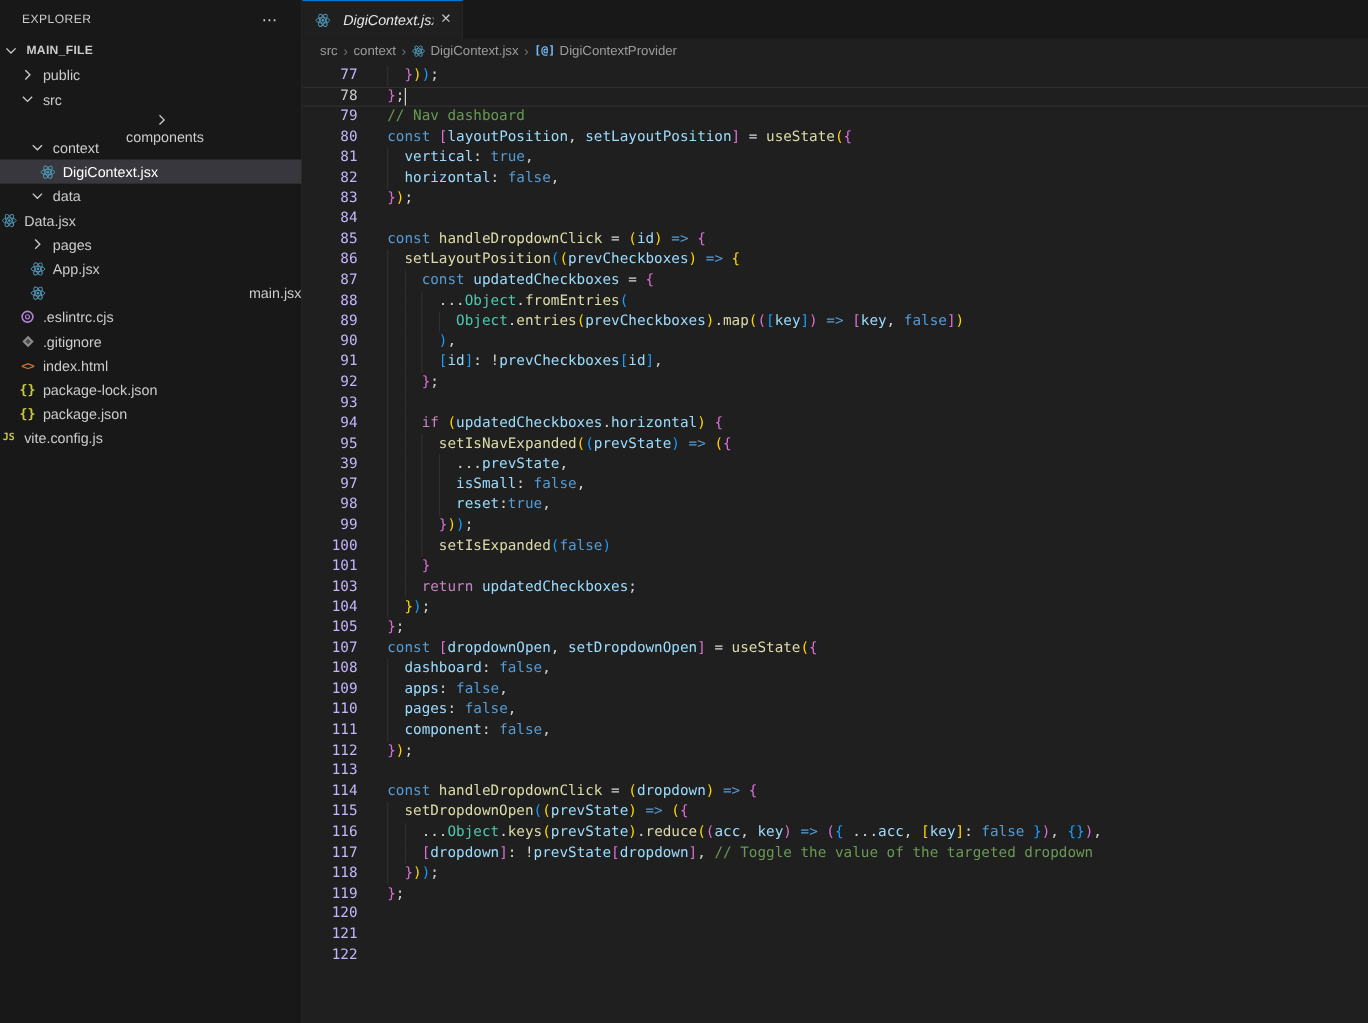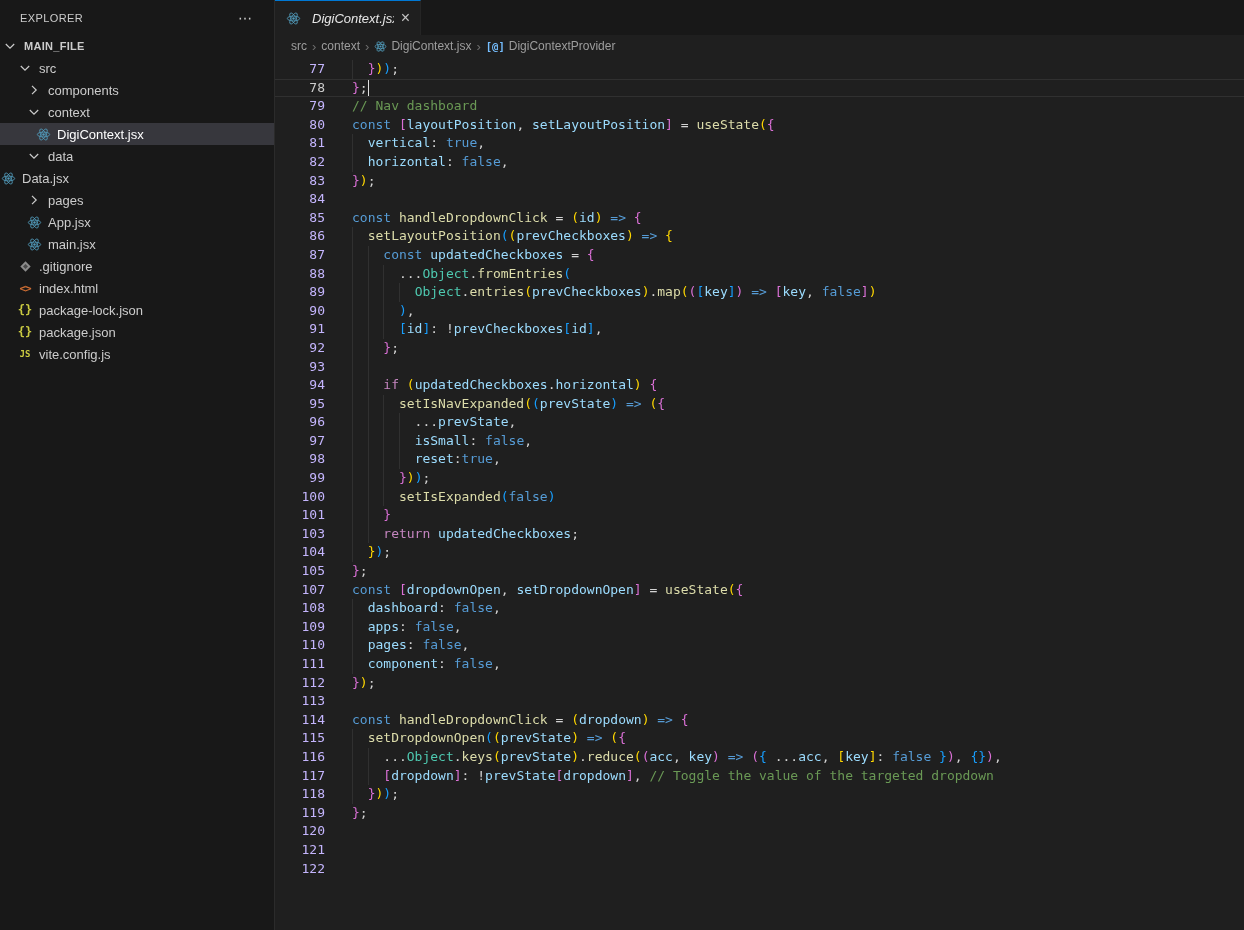--- a/index.html
+++ b/index.html
@@ -69,26 +69,34 @@
           <span class="exp-icon">
             <svg width="16" height="16" viewBox="0 0 16 16">
               <path d="M3.8 6l4.2 4.2L12.2 6" fill="none" stroke="#cccccc" stroke-width="1.2"></path>
             </svg>
           </span>
           <span class="exp-label">MAIN_FILE</span>
         </div>
         <div class="exp-row" style="padding-left: 17px;">
           <span class="exp-icon">
             <svg width="16" height="16" viewBox="0 0 16 16">
+              <path d="M6 3.8l4.2 4.2L6 12.2" fill="none" stroke="#cccccc" stroke-width="1.2"></path>
+            </svg>
+          </span>
+          <span class="exp-label">public</span>
+        </div>
+        <div class="exp-row" style="padding-left: 17px;">
+          <span class="exp-icon">
+            <svg width="16" height="16" viewBox="0 0 16 16">
               <path d="M3.8 6l4.2 4.2L12.2 6" fill="none" stroke="#cccccc" stroke-width="1.2"></path>
             </svg>
           </span>
           <span class="exp-label">src</span>
         </div>
-        <div class="exp-row" style="padding-left: 26px;">
+        <div class="exp-row" style="padding-left: 26px; flex-direction: column;">
           <span class="exp-icon">
             <svg width="16" height="16" viewBox="0 0 16 16">
               <path d="M6 3.8l4.2 4.2L6 12.2" fill="none" stroke="#cccccc" stroke-width="1.2"></path>
             </svg>
           </span>
           <span class="exp-label">components</span>
         </div>
         <div class="exp-row" style="padding-left: 26px;">
           <span class="exp-icon">
             <svg width="16" height="16" viewBox="0 0 16 16">
@@ -145,32 +153,41 @@
               <g fill="none" stroke="#519ABA" stroke-width="0.9">
                 <ellipse cx="8" cy="8" rx="6.6" ry="2.6"></ellipse>
                 <ellipse cx="8" cy="8" rx="6.6" ry="2.6" transform="rotate(60 8 8)"></ellipse>
                 <ellipse cx="8" cy="8" rx="6.6" ry="2.6" transform="rotate(120 8 8)"></ellipse>
               </g>
               <circle cx="8" cy="8" r="1.3" fill="#519ABA"></circle>
             </svg>
           </span>
           <span class="exp-label">App.jsx</span>
         </div>
-        <div class="exp-row" style="padding-left: 26px;">
+        <div class="exp-row" style="padding-left: 26px; justify-content: space-between;">
           <span class="exp-icon">
             <svg width="15" height="15" viewBox="0 0 16 16">
               <g fill="none" stroke="#519ABA" stroke-width="0.9">
                 <ellipse cx="8" cy="8" rx="6.6" ry="2.6"></ellipse>
                 <ellipse cx="8" cy="8" rx="6.6" ry="2.6" transform="rotate(60 8 8)"></ellipse>
                 <ellipse cx="8" cy="8" rx="6.6" ry="2.6" transform="rotate(120 8 8)"></ellipse>
               </g>
               <circle cx="8" cy="8" r="1.3" fill="#519ABA"></circle>
             </svg>
           </span>
           <span class="exp-label">main.jsx</span>
+        </div>
+        <div class="exp-row" style="padding-left: 17px;">
+          <span class="exp-icon">
+            <svg width="14" height="14" viewBox="0 0 16 16" fill="none">
+              <circle cx="8" cy="8" r="5.6" stroke="#B180D7" stroke-width="1.7"></circle>
+              <circle cx="8" cy="8" r="2.1" stroke="#B180D7" stroke-width="1.2"></circle>
+            </svg>
+          </span>
+          <span class="exp-label">.eslintrc.cjs</span>
         </div>
         <div class="exp-row" style="padding-left: 17px;">
           <span class="exp-icon">
             <svg width="13" height="13" viewBox="0 0 16 16">
               <rect x="3.5" y="3.5" width="9" height="9" transform="rotate(45 8 8)" fill="#8c8c8c"></rect>
               <rect x="5.8" y="5.8" width="4.4" height="4.4" transform="rotate(45 8 8)" fill="#4a4a4a"></rect>
             </svg>
           </span>
           <span class="exp-label">.gitignore</span>
         </div>
@@ -185,21 +202,21 @@
             <span class="ficon json">{}</span>
           </span>
           <span class="exp-label">package-lock.json</span>
         </div>
         <div class="exp-row" style="padding-left: 17px;">
           <span class="exp-icon">
             <span class="ficon json">{}</span>
           </span>
           <span class="exp-label">package.json</span>
         </div>
-        <div class="exp-row" style="padding-left: 17px;">
+        <div class="exp-row" style="">
           <span class="exp-icon">
             <span class="ficon js">JS</span>
           </span>
           <span class="exp-label">vite.config.js</span>
         </div>
       </div>
   </div>
 
   <div class="main">
     <div class="tabbar">
@@ -317,21 +334,21 @@
         </div>
         <div class="codeline">
           <span class="gutter">94</span>
           <span class="linetext"><span class="guide" style="left: 0ch;"></span><span class="guide" style="left: 2ch;"></span><span class="tok-p">    </span><span class="tok-kw">if</span><span class="tok-p"> </span><span class="tok-b1">(</span><span class="tok-v">updatedCheckboxes</span><span class="tok-p">.</span><span class="tok-v">horizontal</span><span class="tok-b1">)</span><span class="tok-p"> </span><span class="tok-b2">{</span></span>
         </div>
         <div class="codeline">
           <span class="gutter">95</span>
           <span class="linetext"><span class="guide" style="left: 0ch;"></span><span class="guide" style="left: 2ch;"></span><span class="guide" style="left: 4ch;"></span><span class="tok-p">      </span><span class="tok-fn">setIsNavExpanded</span><span class="tok-b1">(</span><span class="tok-b3">(</span><span class="tok-v">prevState</span><span class="tok-b3">)</span><span class="tok-k"> =&gt; </span><span class="tok-b1">(</span><span class="tok-b2">{</span></span>
         </div>
         <div class="codeline">
-          <span class="gutter">96</span>
+          <span class="gutter">39</span>
           <span class="linetext"><span class="guide" style="left: 0ch;"></span><span class="guide" style="left: 2ch;"></span><span class="guide" style="left: 4ch;"></span><span class="guide" style="left: 6ch;"></span><span class="tok-p">        ...</span><span class="tok-v">prevState</span><span class="tok-p">,</span></span>
         </div>
         <div class="codeline">
           <span class="gutter">97</span>
           <span class="linetext"><span class="guide" style="left: 0ch;"></span><span class="guide" style="left: 2ch;"></span><span class="guide" style="left: 4ch;"></span><span class="guide" style="left: 6ch;"></span><span class="tok-p">        </span><span class="tok-v">isSmall</span><span class="tok-p">: </span><span class="tok-k">false</span><span class="tok-p">,</span></span>
         </div>
         <div class="codeline">
           <span class="gutter">98</span>
           <span class="linetext"><span class="guide" style="left: 0ch;"></span><span class="guide" style="left: 2ch;"></span><span class="guide" style="left: 4ch;"></span><span class="guide" style="left: 6ch;"></span><span class="tok-p">        </span><span class="tok-v">reset</span><span class="tok-p">:</span><span class="tok-k">true</span><span class="tok-p">,</span></span>
         </div>

